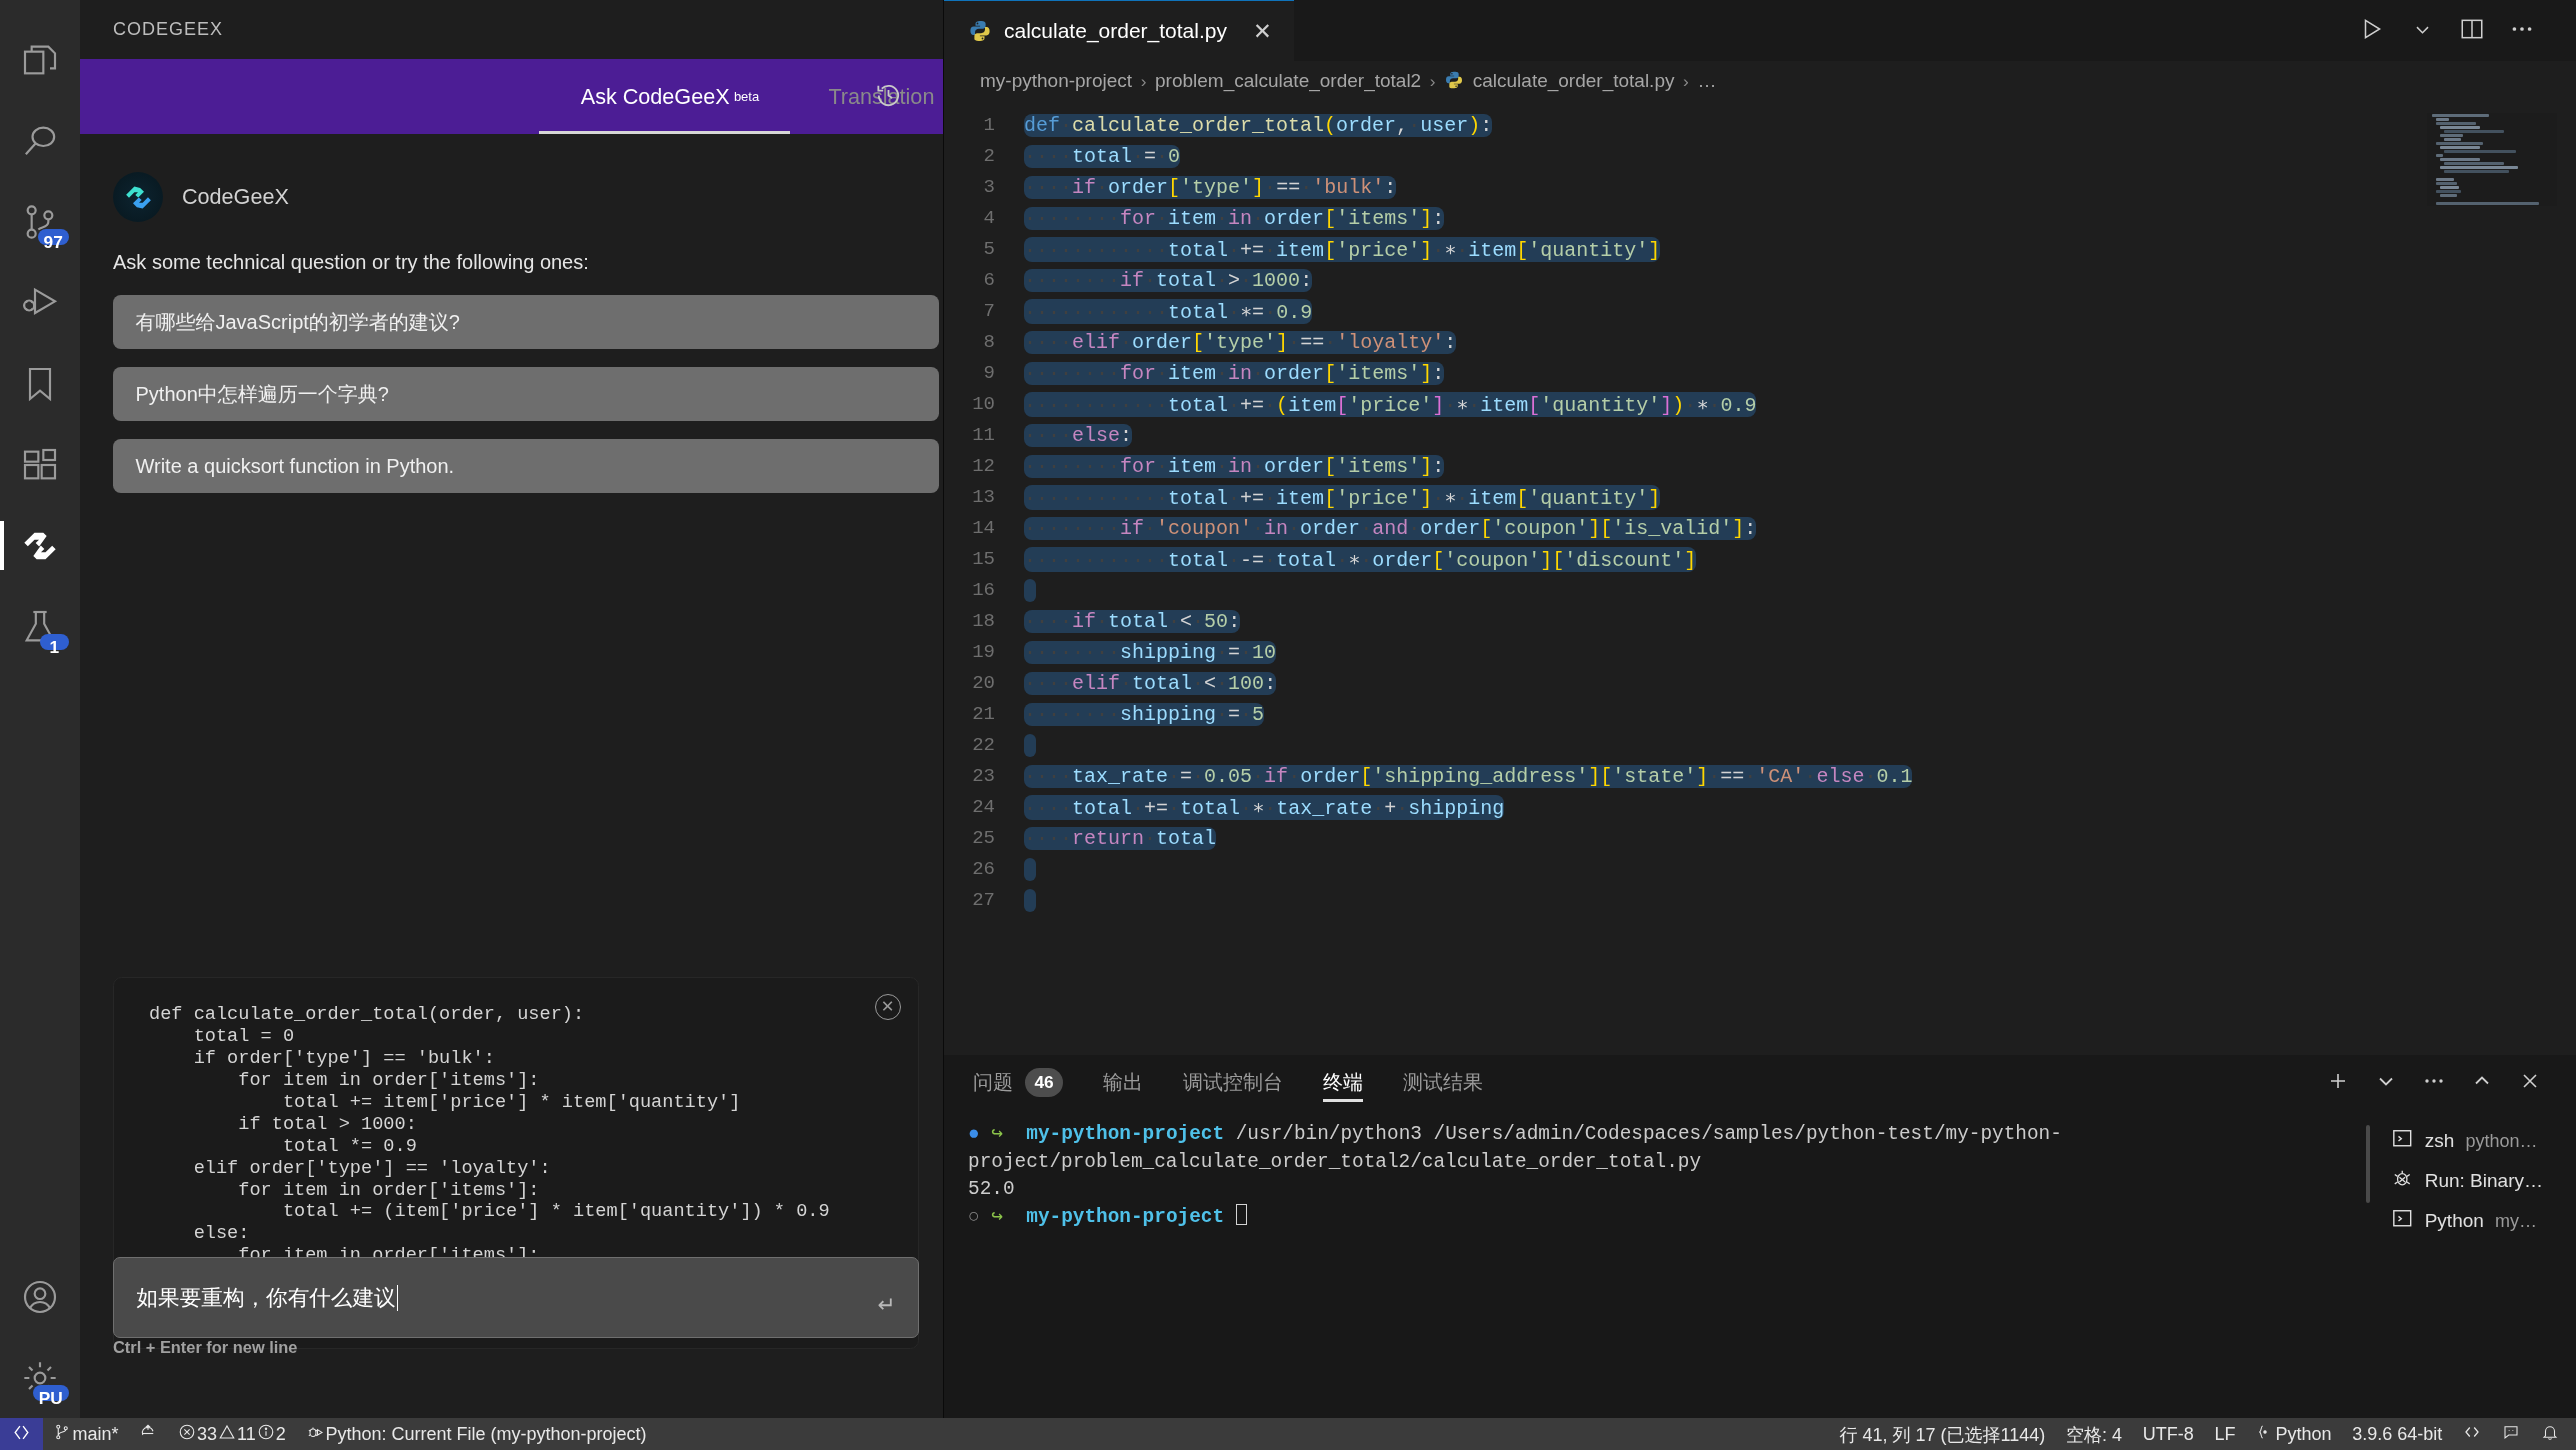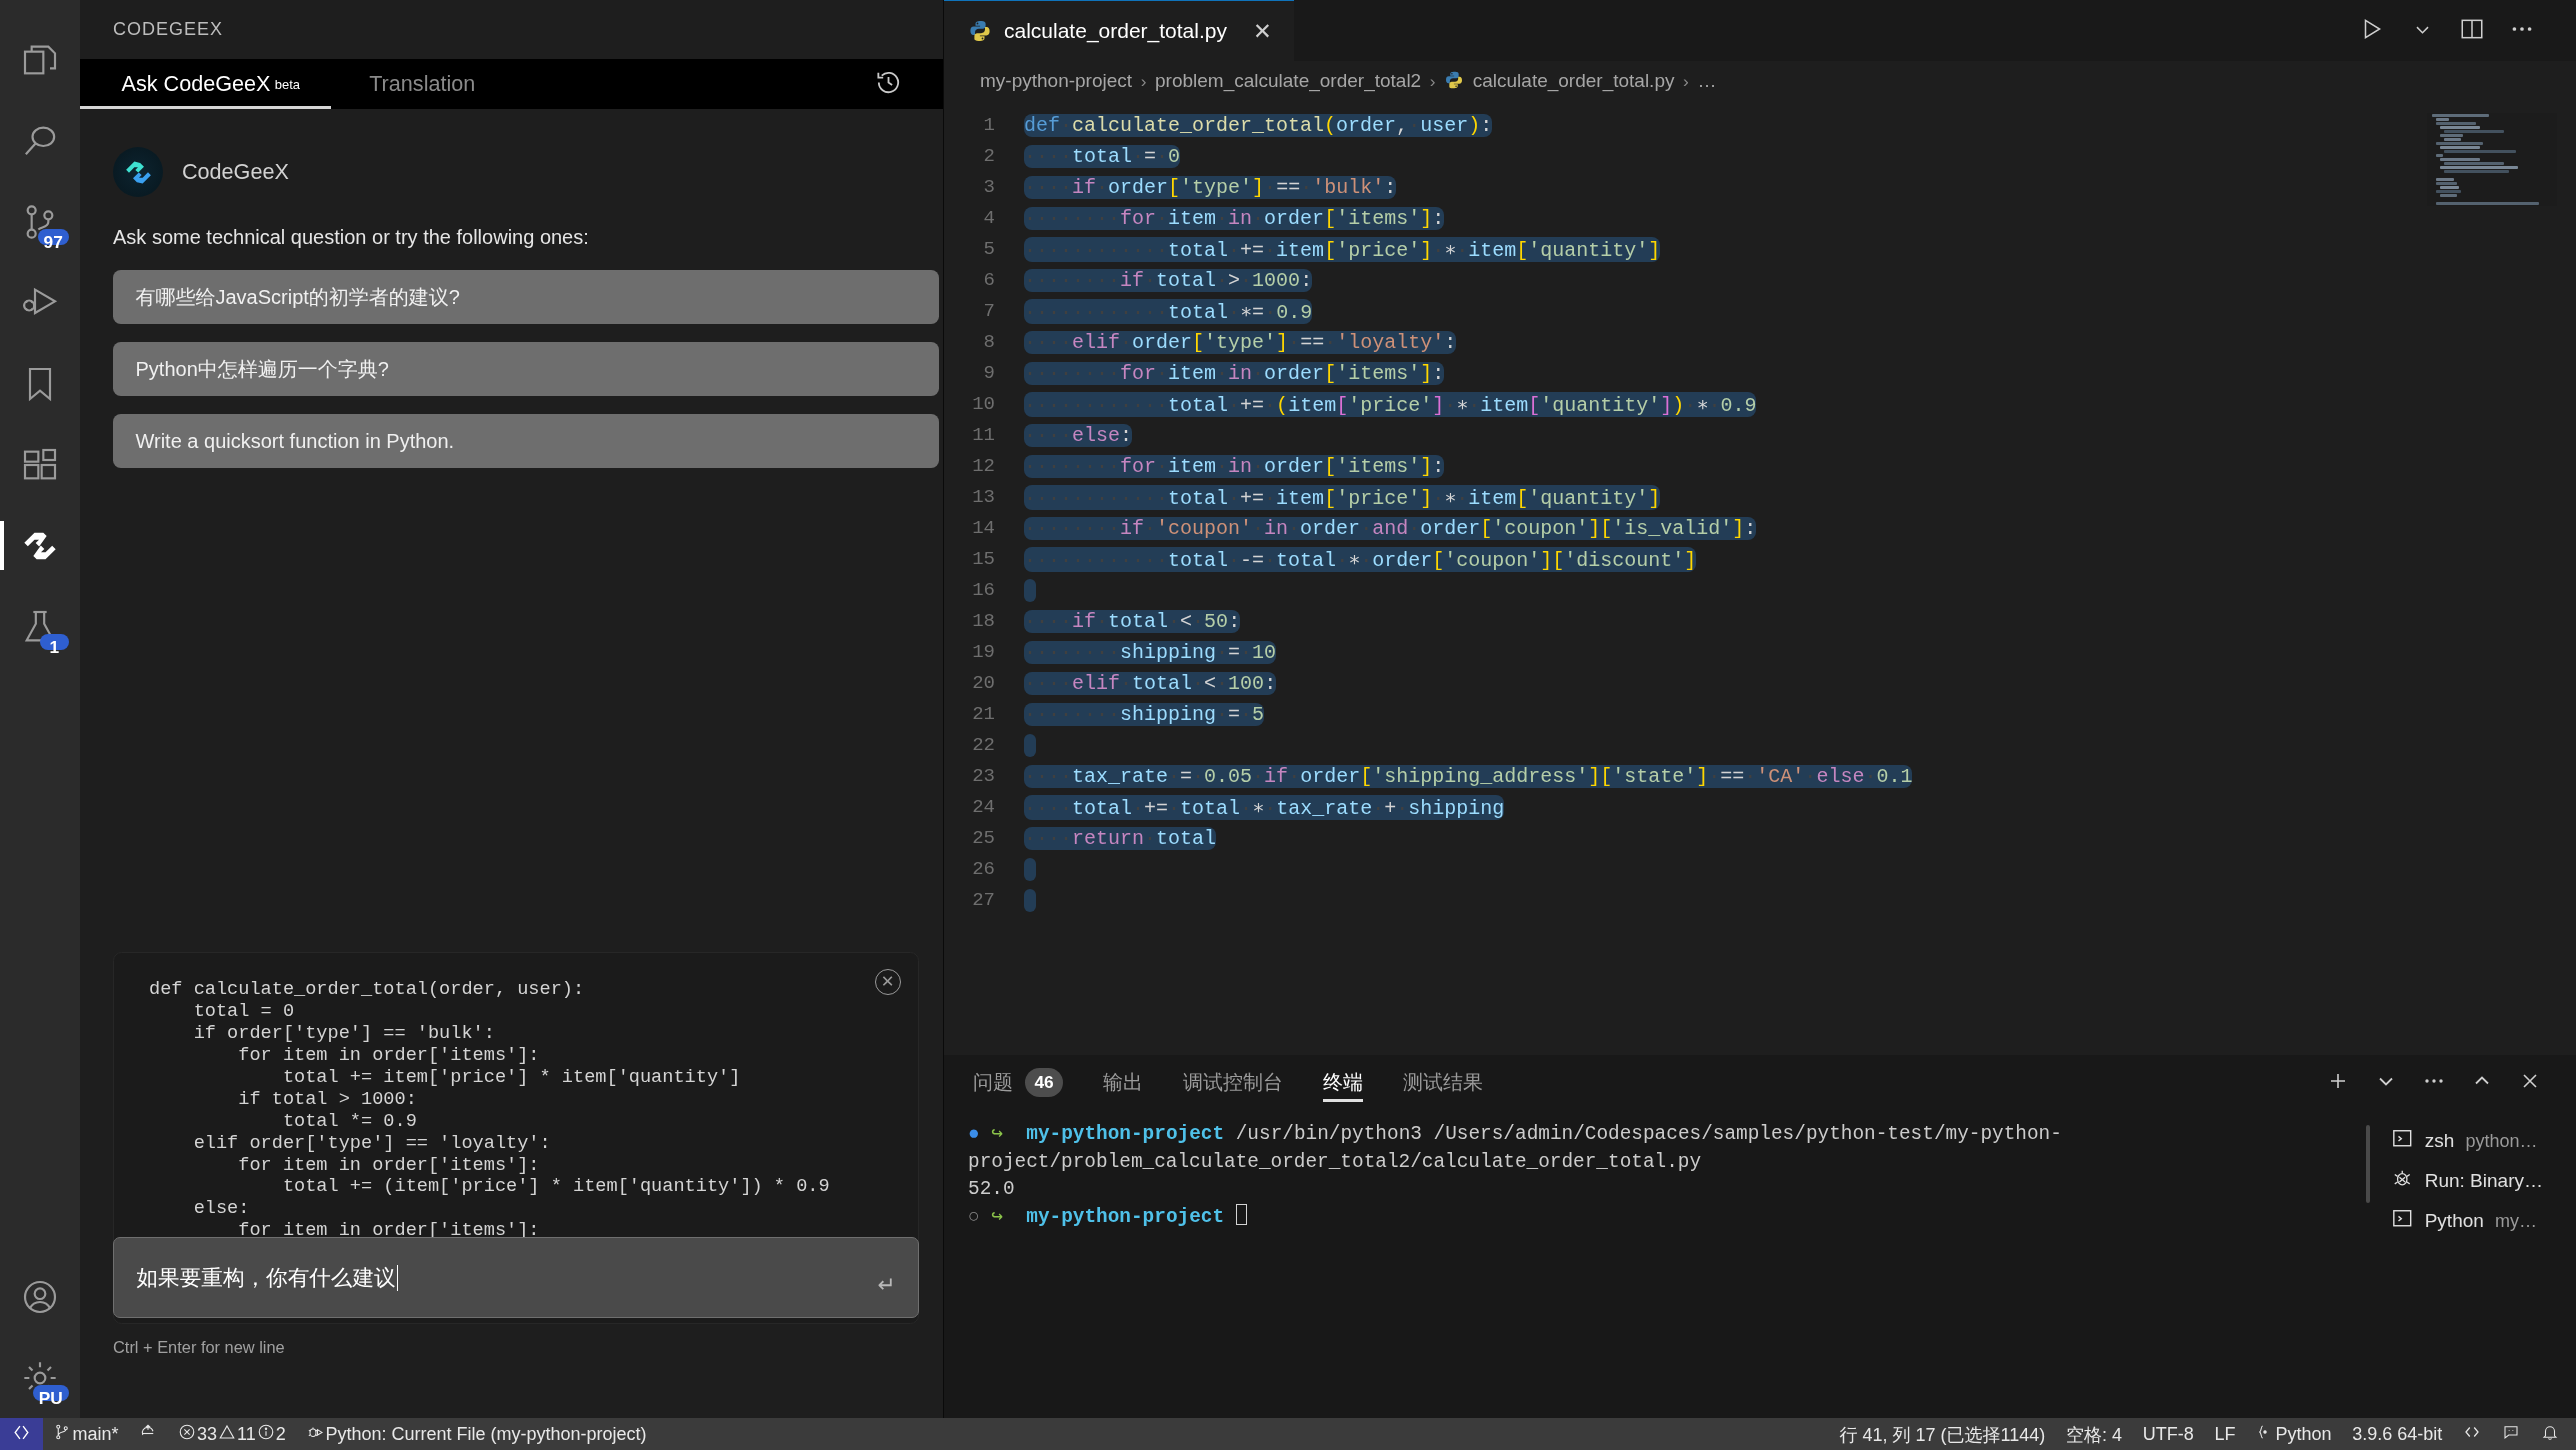--- a/index.html
+++ b/index.html
@@ -39,22 +39,22 @@
   .sidepanel {
     width: 864px; background: #1e1e1e; flex-shrink: 0;
     display: flex; flex-direction: column; position: relative;
     border-right: 0.9px solid #0a0a0a;
   }
   .sp-title {
     height: 59px; display: flex; align-items: center; padding-left: 33px;
     font-size: 18px; letter-spacing: 1px; color: #bdbdbd;
   }
   .sp-tabs {
-    height: 50px; background: #000000; display: flex; align-items: stretch;
-    padding-left: 33px; position: relative;
+    height: 75px; background: #4c1d95; display: flex; align-items: stretch;
+    padding-left: 33px; position: relative; justify-content: flex-end;
   }
   .sp-tab {
     display: flex; align-items: center; font-size: 21.6px; color: #8a8a8a;
     padding: 0 8.6px; position: relative;
   }
   .sp-tab.active { color: #ffffff; }
   .sp-tab.active::after {
     content: ""; position: absolute; left: -33px; right: -22.5px; bottom: 0; height: 2.6px; background: #d6d6d6;
   }
   .sp-tab .beta { font-size: 13px; vertical-align: super; margin-left: 4.3px; color: #ffffff; }
@@ -103,21 +103,21 @@
   
   .sp-input-area { position: absolute; left: 33px; right: 24px; bottom: 61px; }
   .sp-input {
     background: #4a4a4a; border: 0.9px solid #6f6f6f; border-radius: 7px;
     height: 81px; display: flex; align-items: center; padding: 0 22.5px;
     position: relative;
   }
   .sp-input-text { font-size: 21.6px; color: #ffffff; }
   .caret { display: inline-block; width: 1.7px; height: 26px; background: #fff; vertical-align: -4.3px; margin-left: 0.9px; }
   .sp-send { position: absolute; right: 22.5px; bottom: 19px; color: #b9b9b9; font-size: 21.6px; }
-  .sp-hint { margin-top: 20px; font-size: 16.4px; color: #a0a0a0; }
+  .sp-hint { margin-top: 0; font-size: 16.4px; color: #a0a0a0; font-weight: bold; }
 
   
   .editorcol { flex: 1; display: flex; flex-direction: column; min-width: 0; background: #1e1e1e; }
 
   .tabbar { height: 61px; background: #191919; display: flex; align-items: stretch; position: relative; }
   .tab {
     background: #1e1e1e; display: flex; align-items: center; gap: 12px;
     padding: 0 22.5px 0 24px; font-size: 21px; color: #ffffff; position: relative;
     border-top: 0.9px solid #0f73bb;
   }

